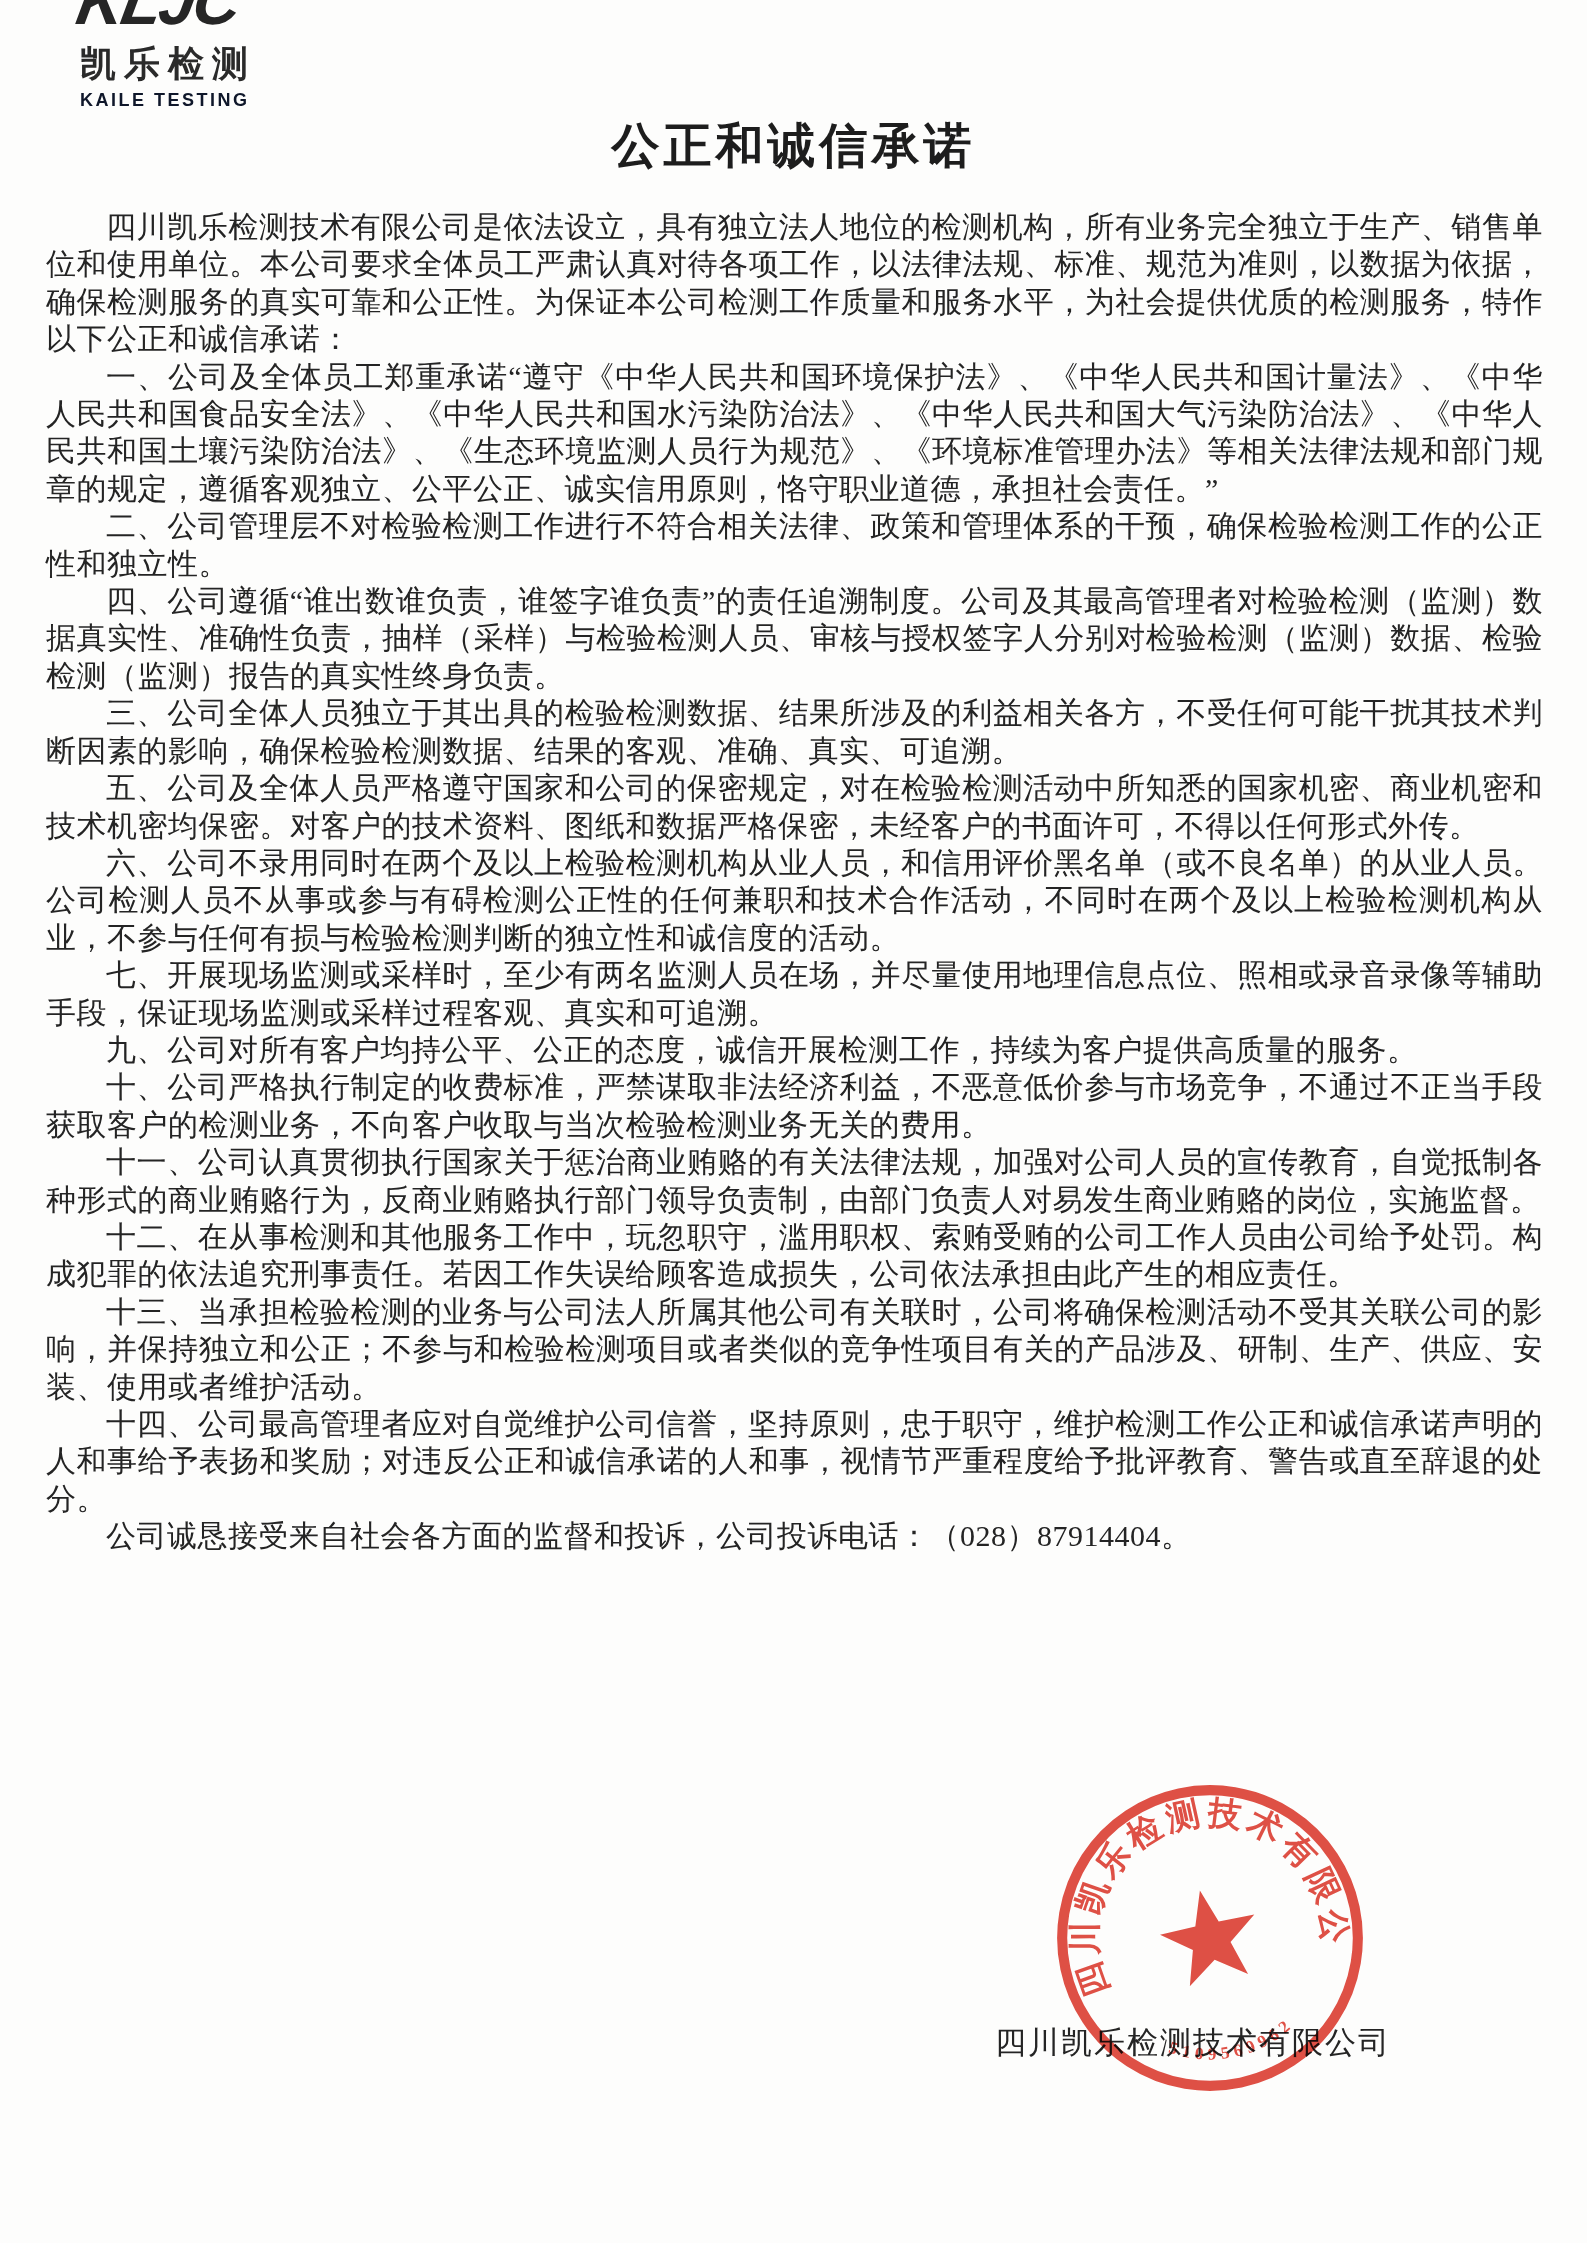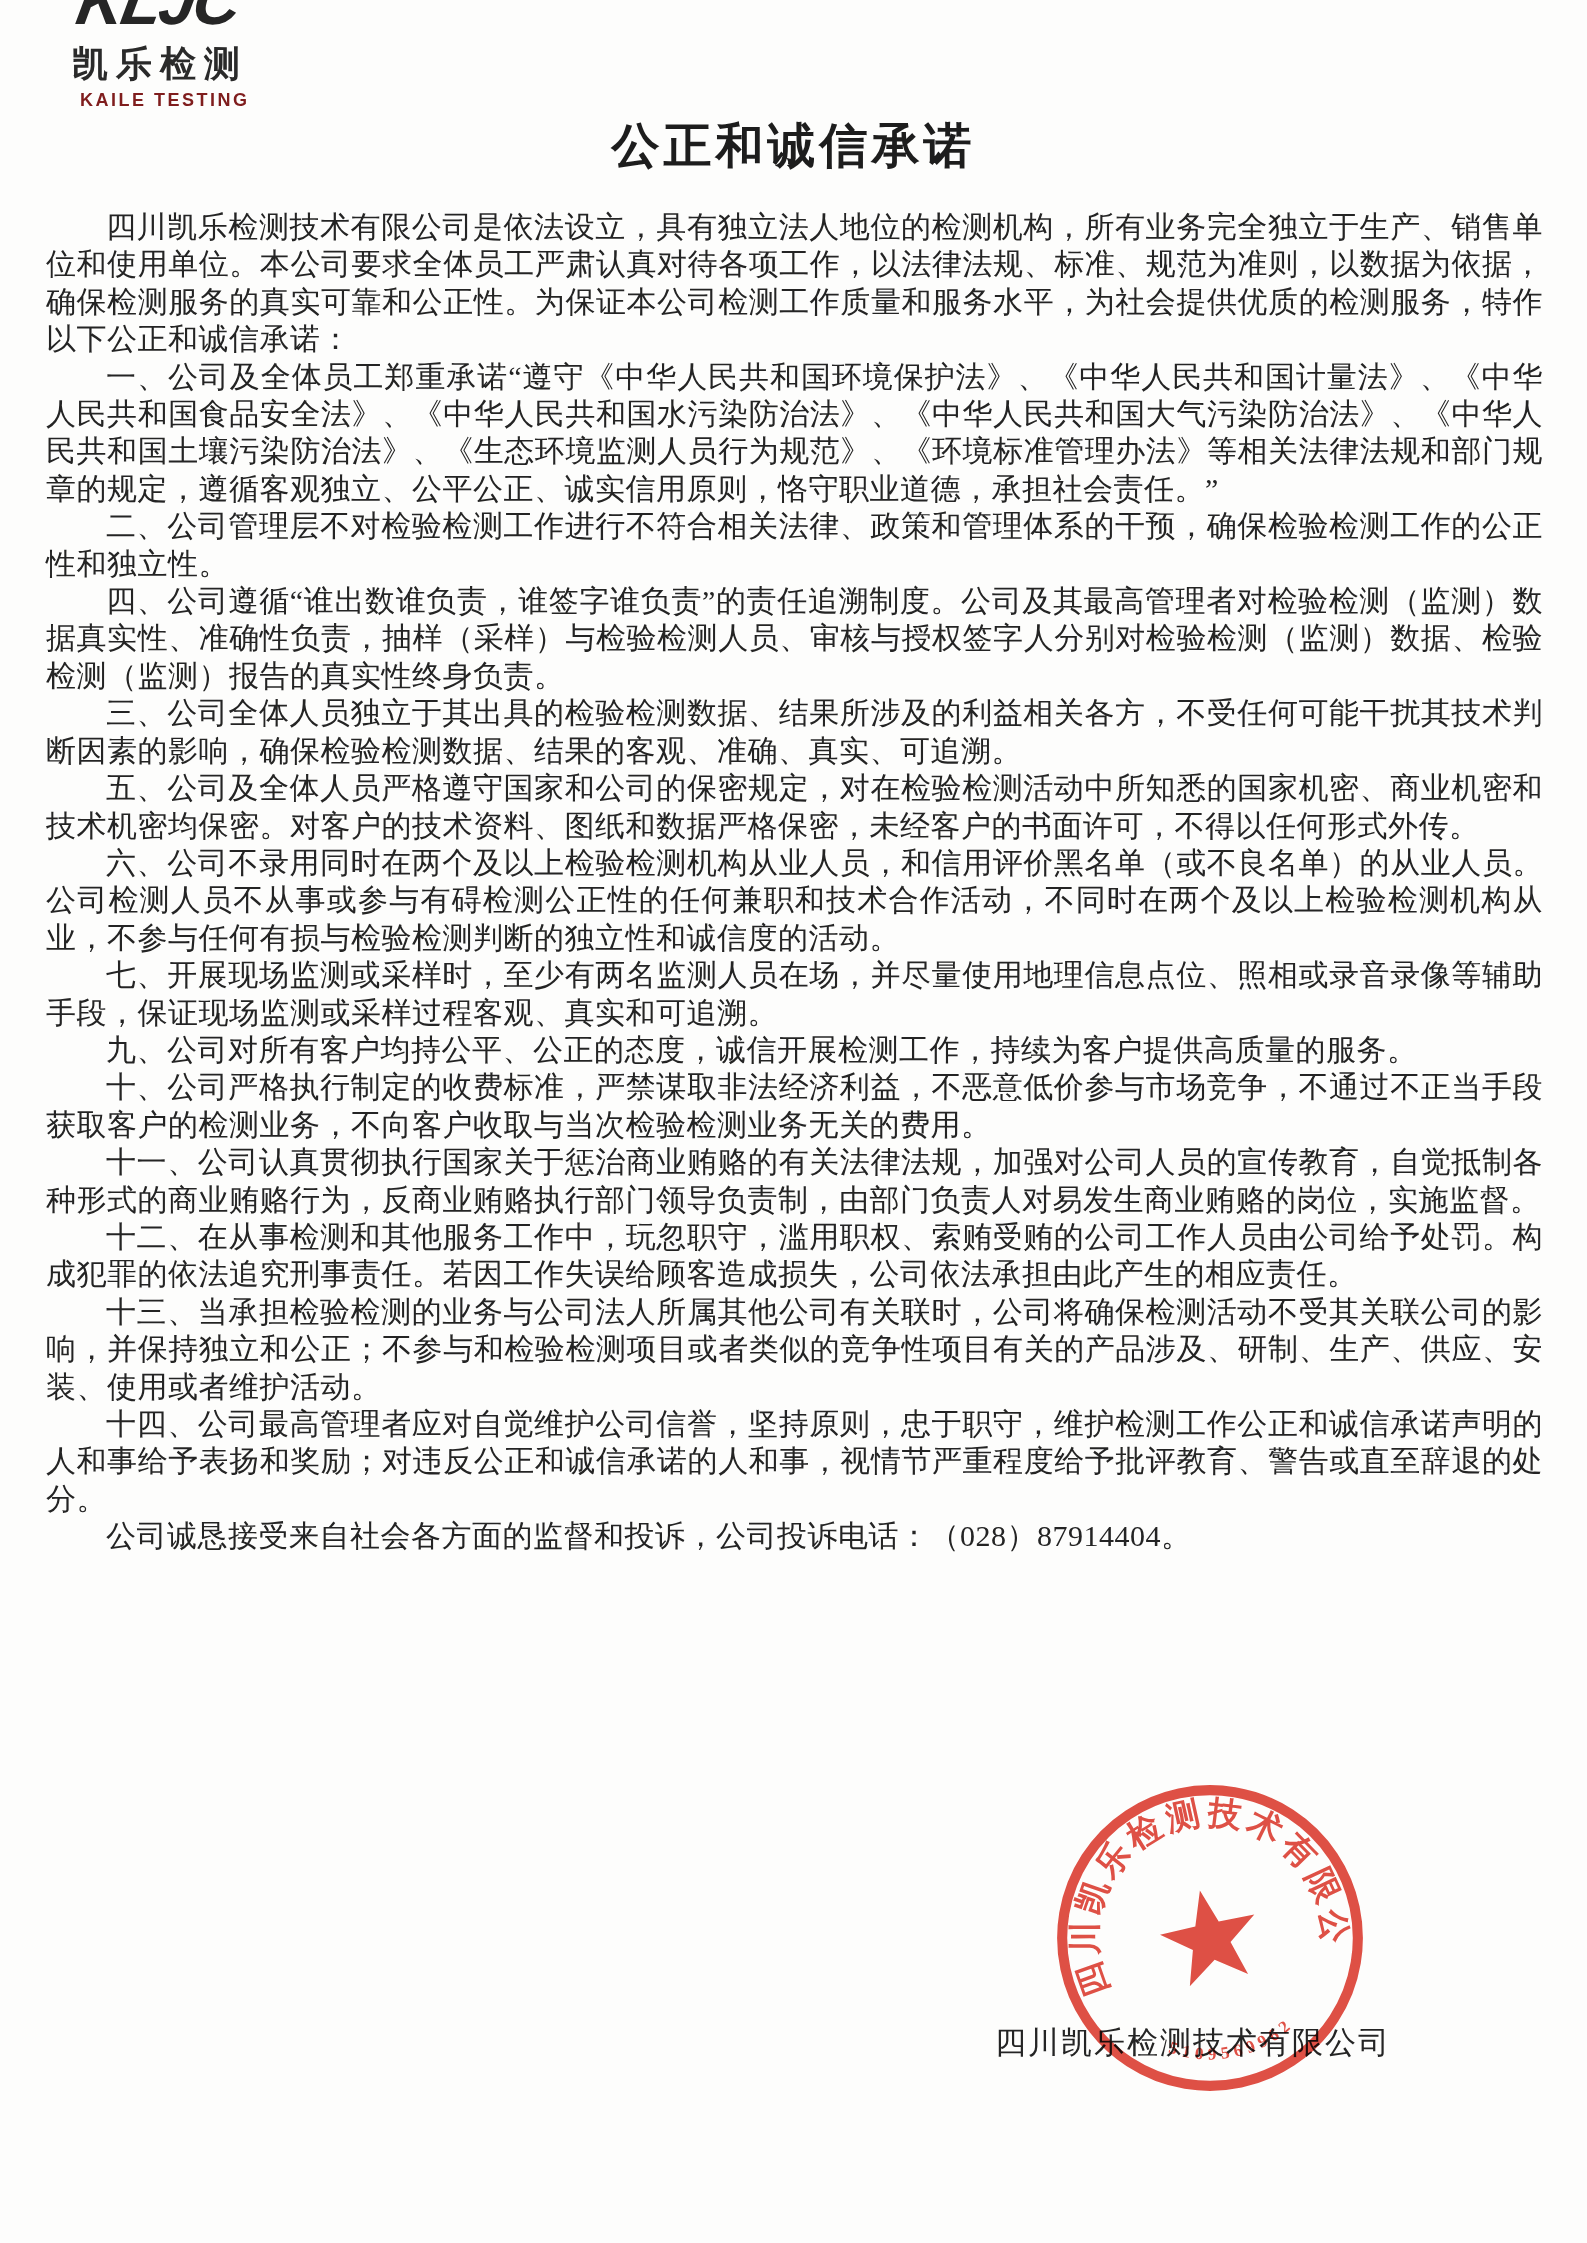--- a/index.html
+++ b/index.html
@@ -19,26 +19,26 @@
     font-family:"Liberation Sans","DejaVu Sans",sans-serif;
     font-style:italic;font-weight:900;font-size:66px;line-height:66px;
     letter-spacing:-3px;color:#262626;
     transform:skewX(-10deg);
     margin-top:-18px;margin-left:18px;
     display:inline-block;
   }
   .logo-cn{
     font-family:"Liberation Sans","DejaVu Sans",sans-serif;
     font-weight:bold;font-size:36px;line-height:40px;
-    letter-spacing:8px;color:#2a2a2a;margin-top:8px;margin-left:12px;
+    letter-spacing:8px;color:#2a2a2a;margin-top:8px;margin-left:20px;
   }
   .logo-en{
     font-family:"Liberation Sans","DejaVu Sans",sans-serif;
     font-weight:bold;font-size:18px;line-height:22px;
-    letter-spacing:2.5px;color:#7f1d1d;margin-top:5px;margin-left:20px;
+    letter-spacing:2.5px;color:#0f172a;margin-top:5px;margin-left:20px;
   }
   
   .title{
     position:absolute;top:102px;left:0;right:0;
     text-align:center;
     font-size:48px;font-weight:bold;letter-spacing:4px;
     color:#1d1d1d;margin:12px;
   }
   
   .content{

